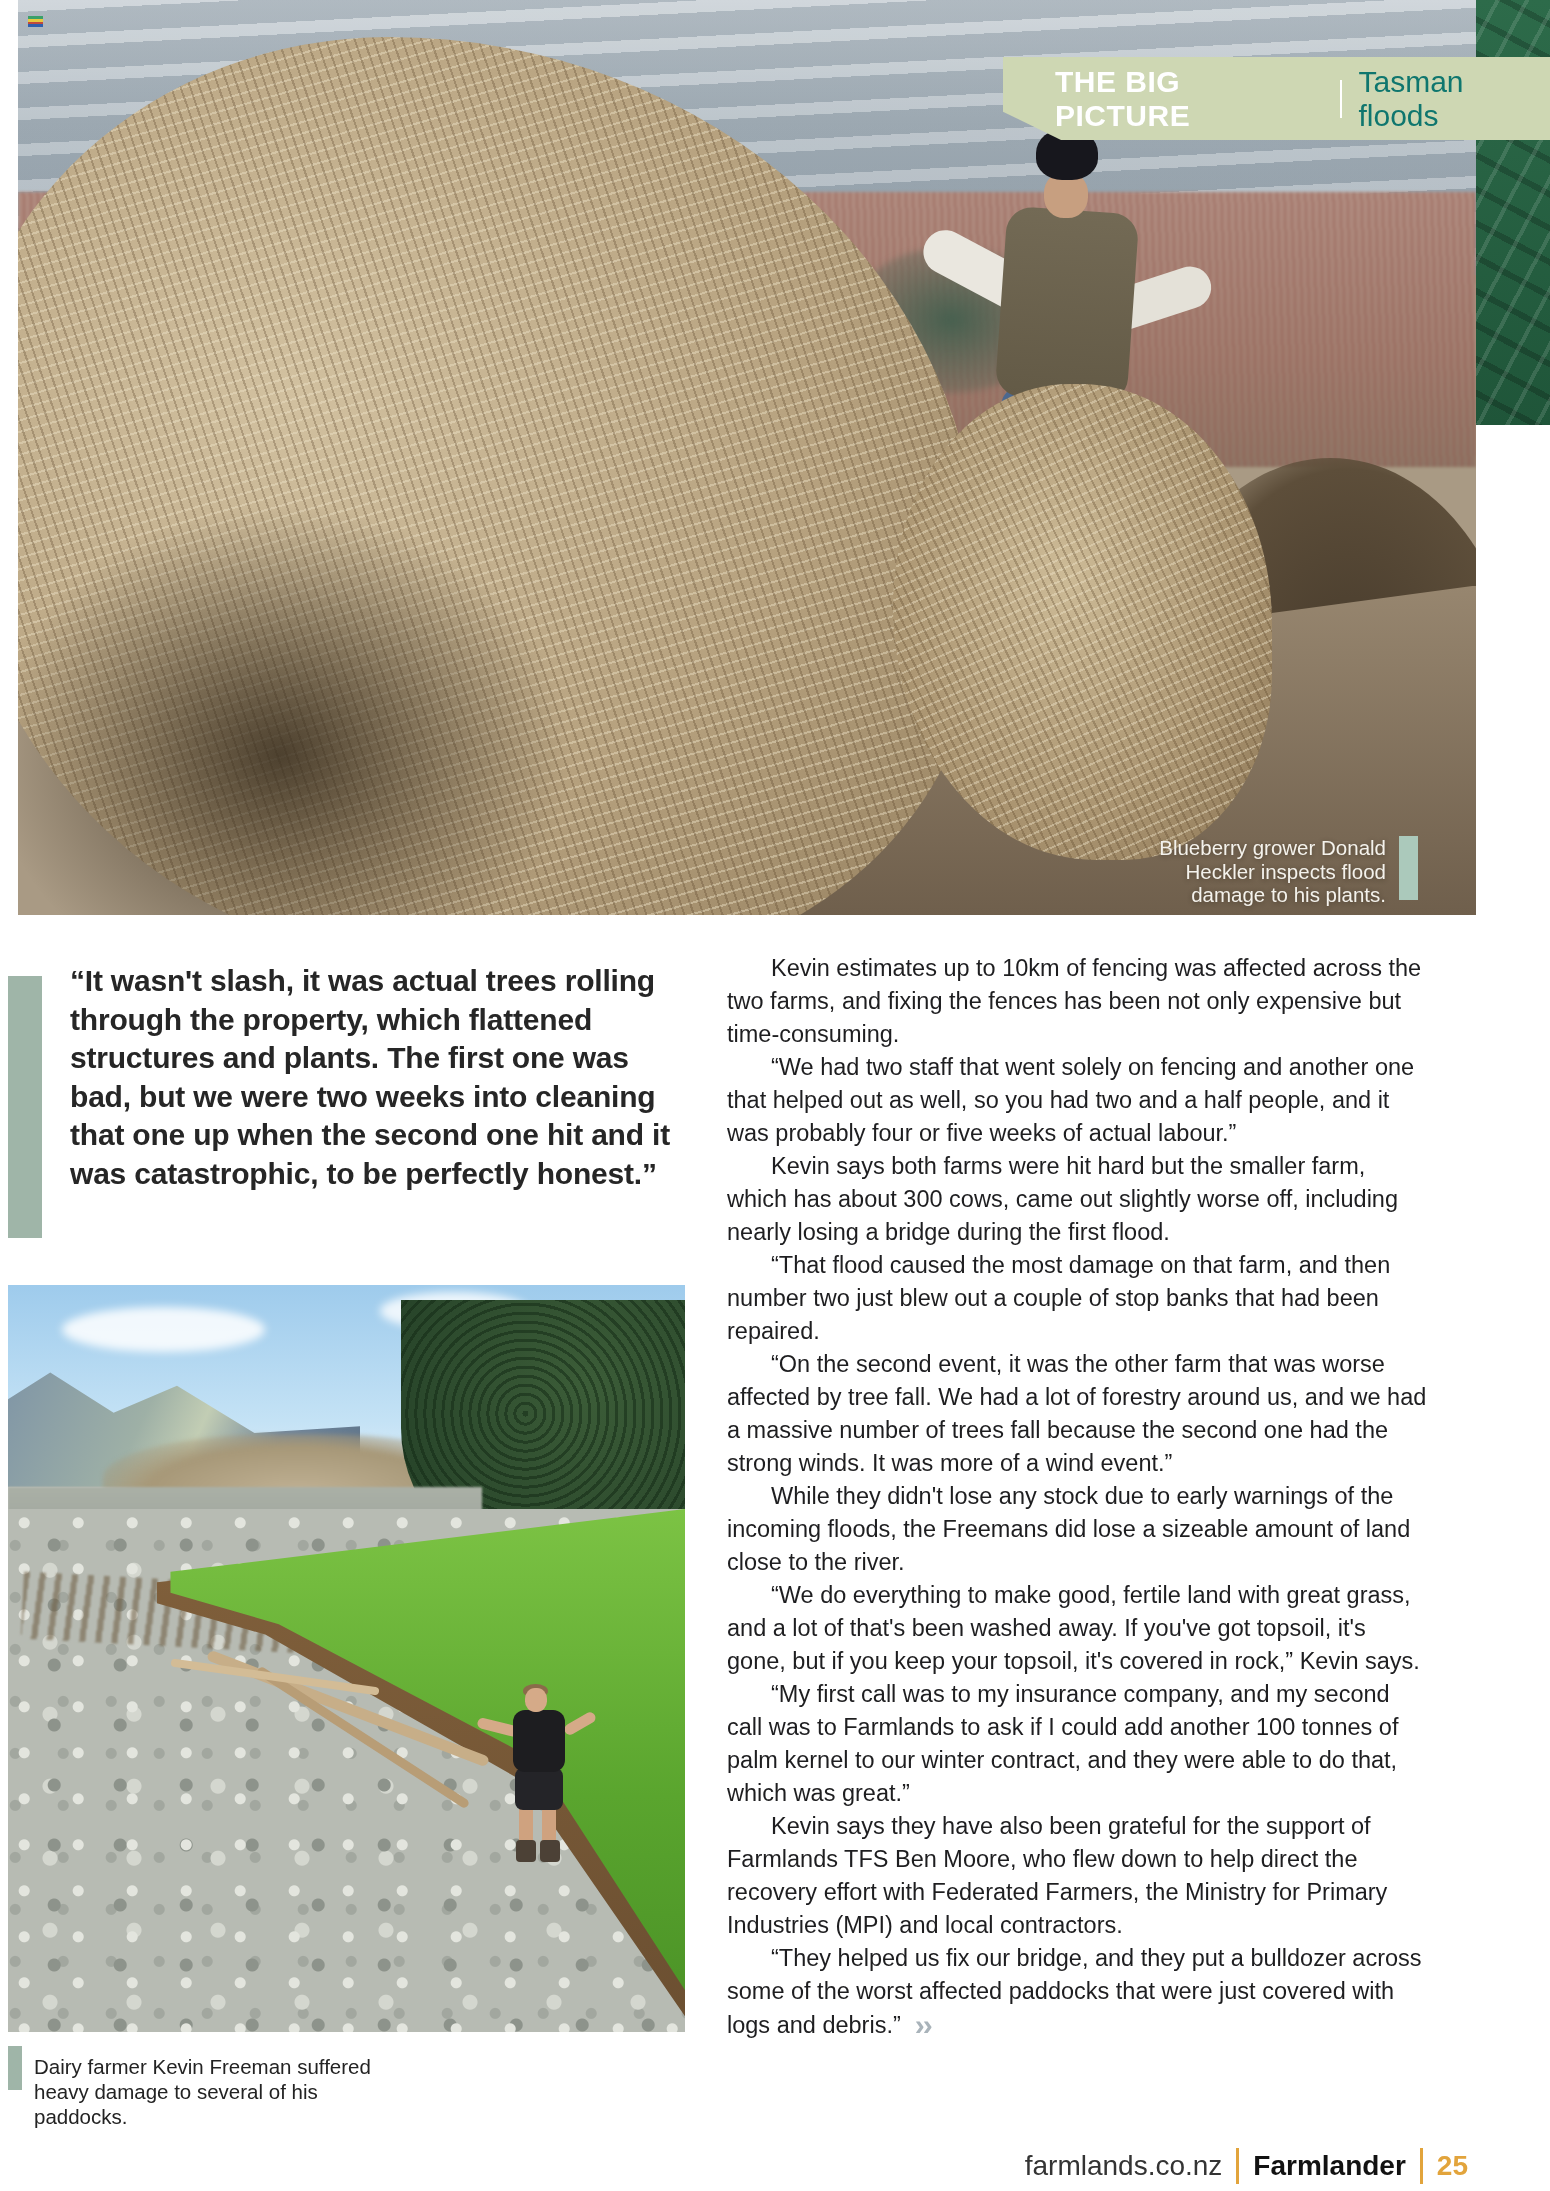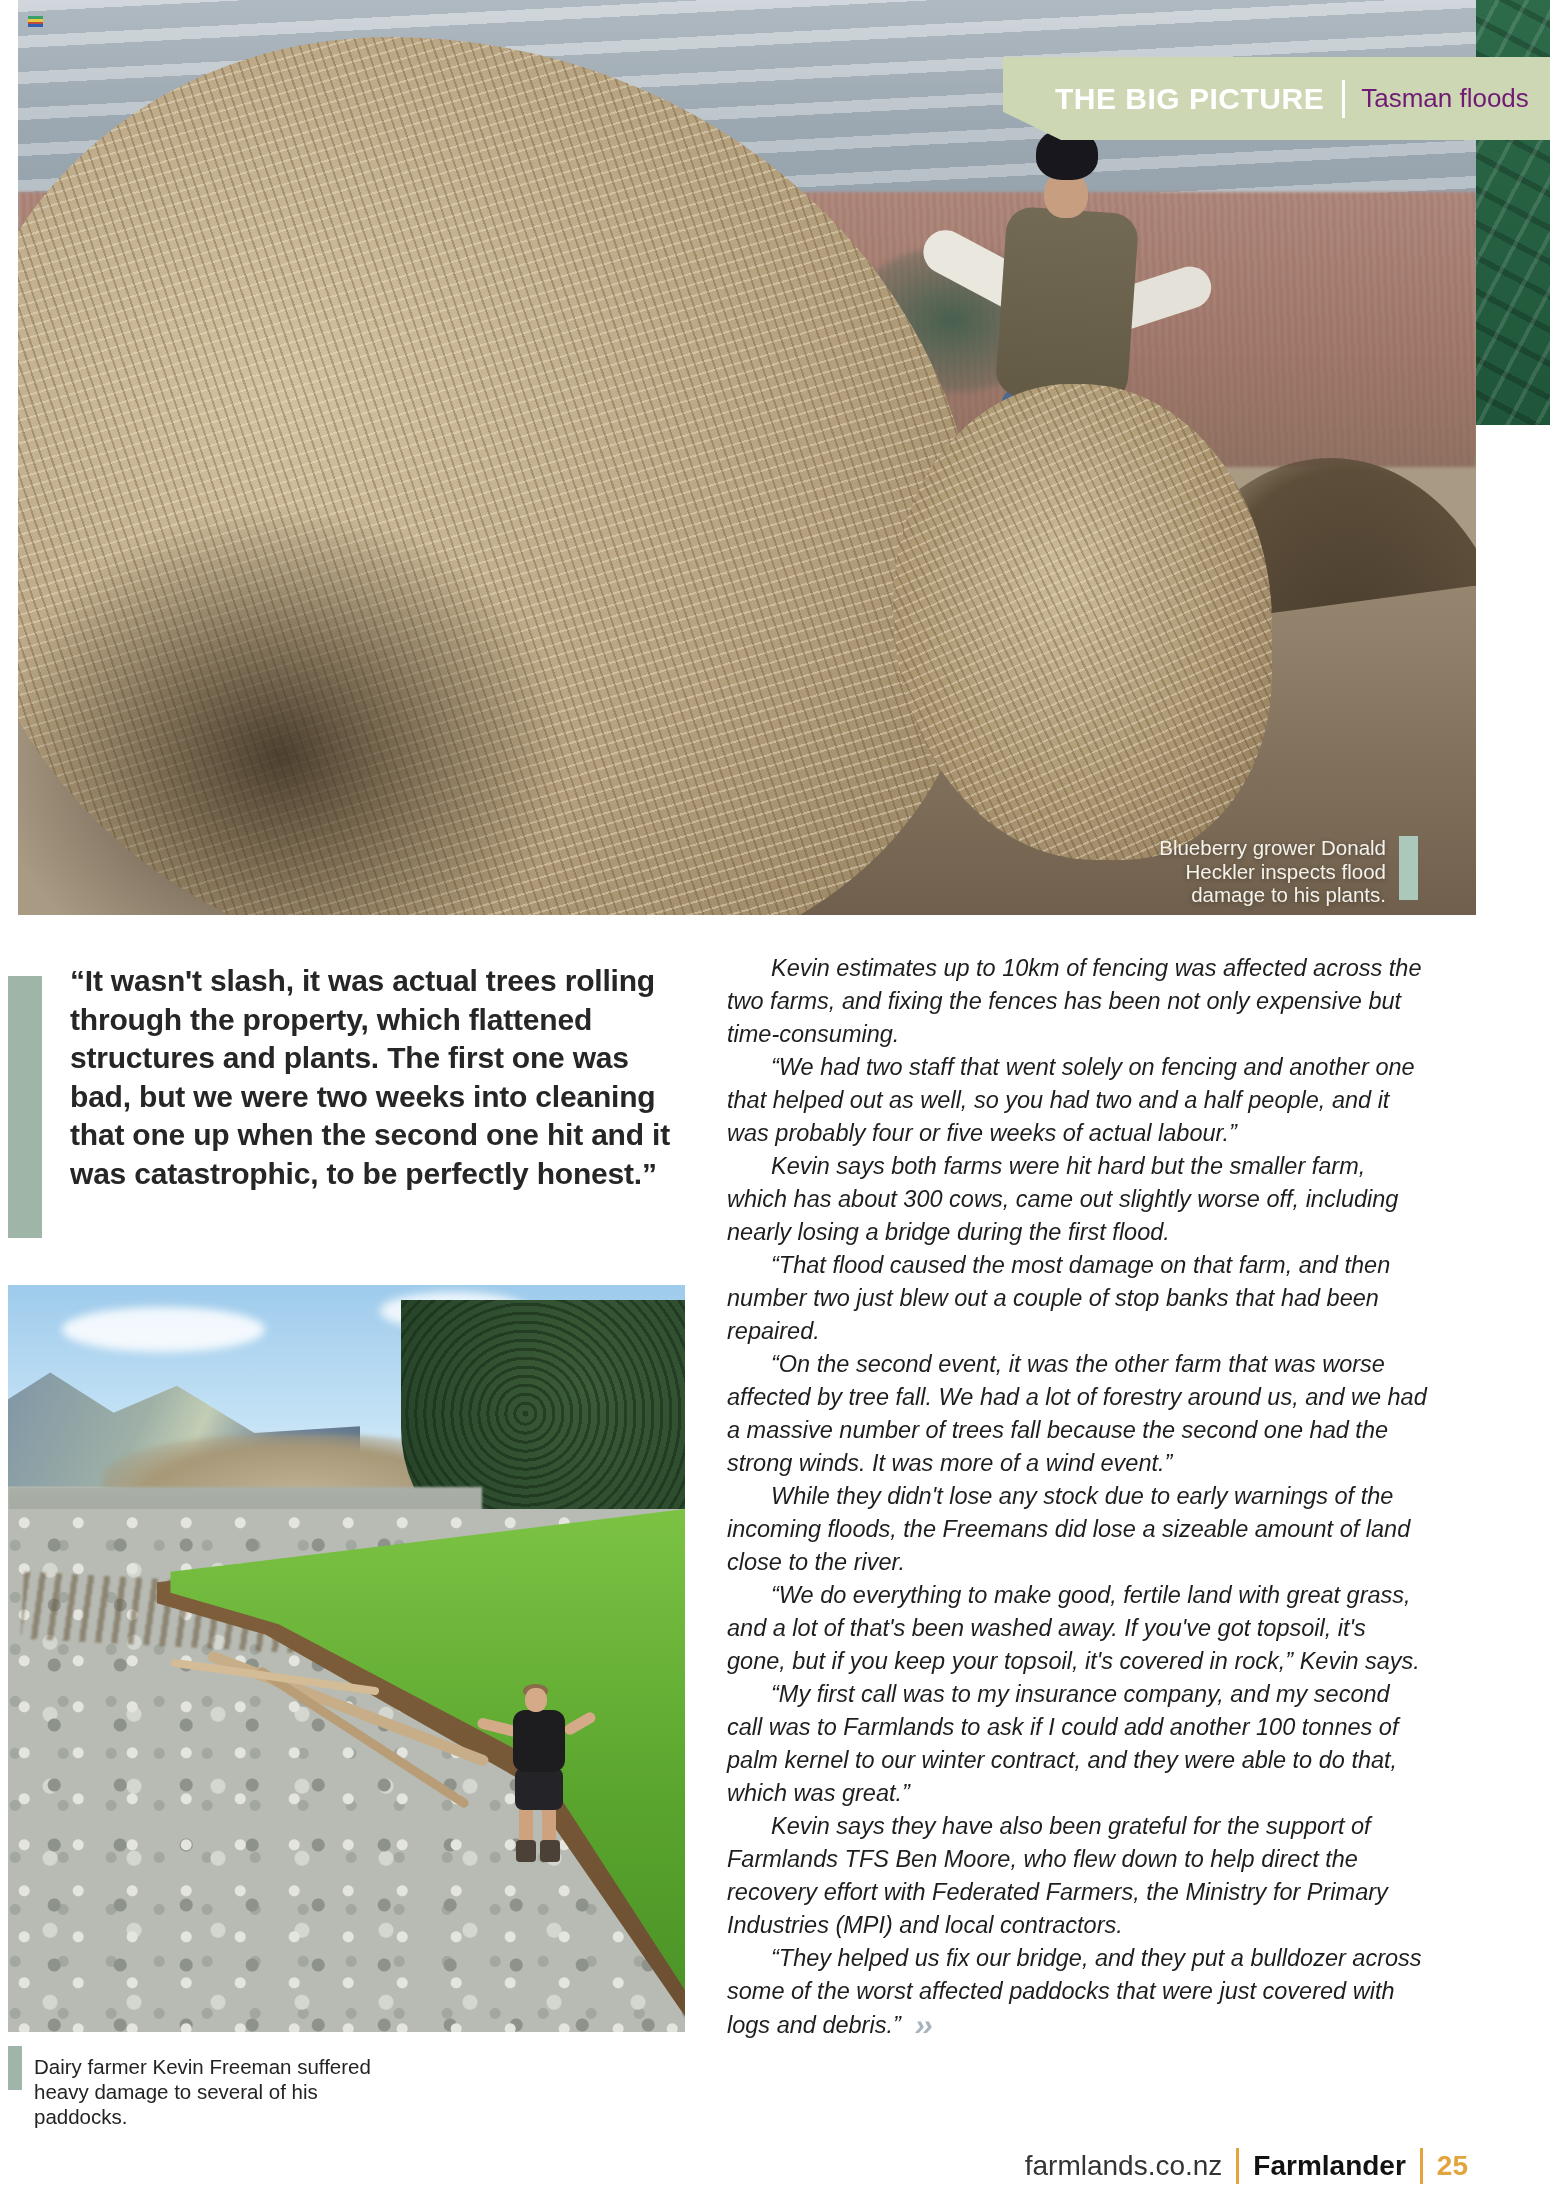--- a/index.html
+++ b/index.html
@@ -91,21 +91,21 @@
   }
   .tp-caption-bar{width:19px;height:64px;background:#abc9bb;}
   
   .badge{
     position:absolute;left:1003px;top:57px;width:547px;height:83px;z-index:5;
     background:#ced7b3;display:flex;align-items:center;padding-left:52px;box-sizing:border-box;
     clip-path:polygon(0 0, 100% 0, 100% 100%, 58px 100%, 0 66%);
   }
   .badge-kicker{color:#ffffff;font-weight:bold;font-size:30px;letter-spacing:.5px;}
   .badge-divider{width:3px;height:38px;background:#ffffff;margin:0 16px 0 18px;}
-  .badge-topic{color:#701a75;font-size:26px;}
+  .badge-topic{color:#0f766e;font-size:30px;}
   
   .pull-quote{position:absolute;left:8px;top:962px;width:680px;display:flex;}
   .pq-bar{width:34px;height:262px;background:#9fb5a8;margin-top:14px;flex:none;}
   .pq-text{
     margin-left:28px;width:612px;color:#262626;font-weight:bold;
     font-size:30px;line-height:38.5px;letter-spacing:-.2px;
   }
   
   .bottom-photo{
     position:absolute;left:8px;top:1285px;width:677px;height:747px;overflow:hidden;
@@ -174,21 +174,21 @@
   .bp-leg-r{position:absolute;left:56%;top:120px;width:14px;height:34px;background:#cfa27f;}
   .bp-boot-l{position:absolute;left:29%;top:152px;width:20px;height:22px;border-radius:4px;background:#4c4136;}
   .bp-boot-r{position:absolute;left:54%;top:152px;width:20px;height:22px;border-radius:4px;background:#4c4136;}
   
   .bottom-caption{position:absolute;left:8px;top:2046px;display:flex;gap:12px;}
   .bc-bar{width:14px;height:44px;background:#9fb5a8;flex:none;}
   .bc-text{width:350px;color:#232323;font-size:20.5px;line-height:25px;margin-top:8px;}
   
   .article{
     position:absolute;left:727px;top:952px;width:700px;
-    color:#1e1e20;font-size:23.5px;line-height:33px;font-style:italic;
+    color:#1e1e20;font-size:23.5px;line-height:33px;
   }
   .article p{margin:0;text-indent:44px;}
   .cont-marker{
     color:#a9b3ba;font-weight:bold;font-size:30px;letter-spacing:-2px;
     padding-left:14px;vertical-align:-2px;
   }
   
   .footer{
     position:absolute;right:82px;top:2146px;display:flex;align-items:center;height:40px;
   }

